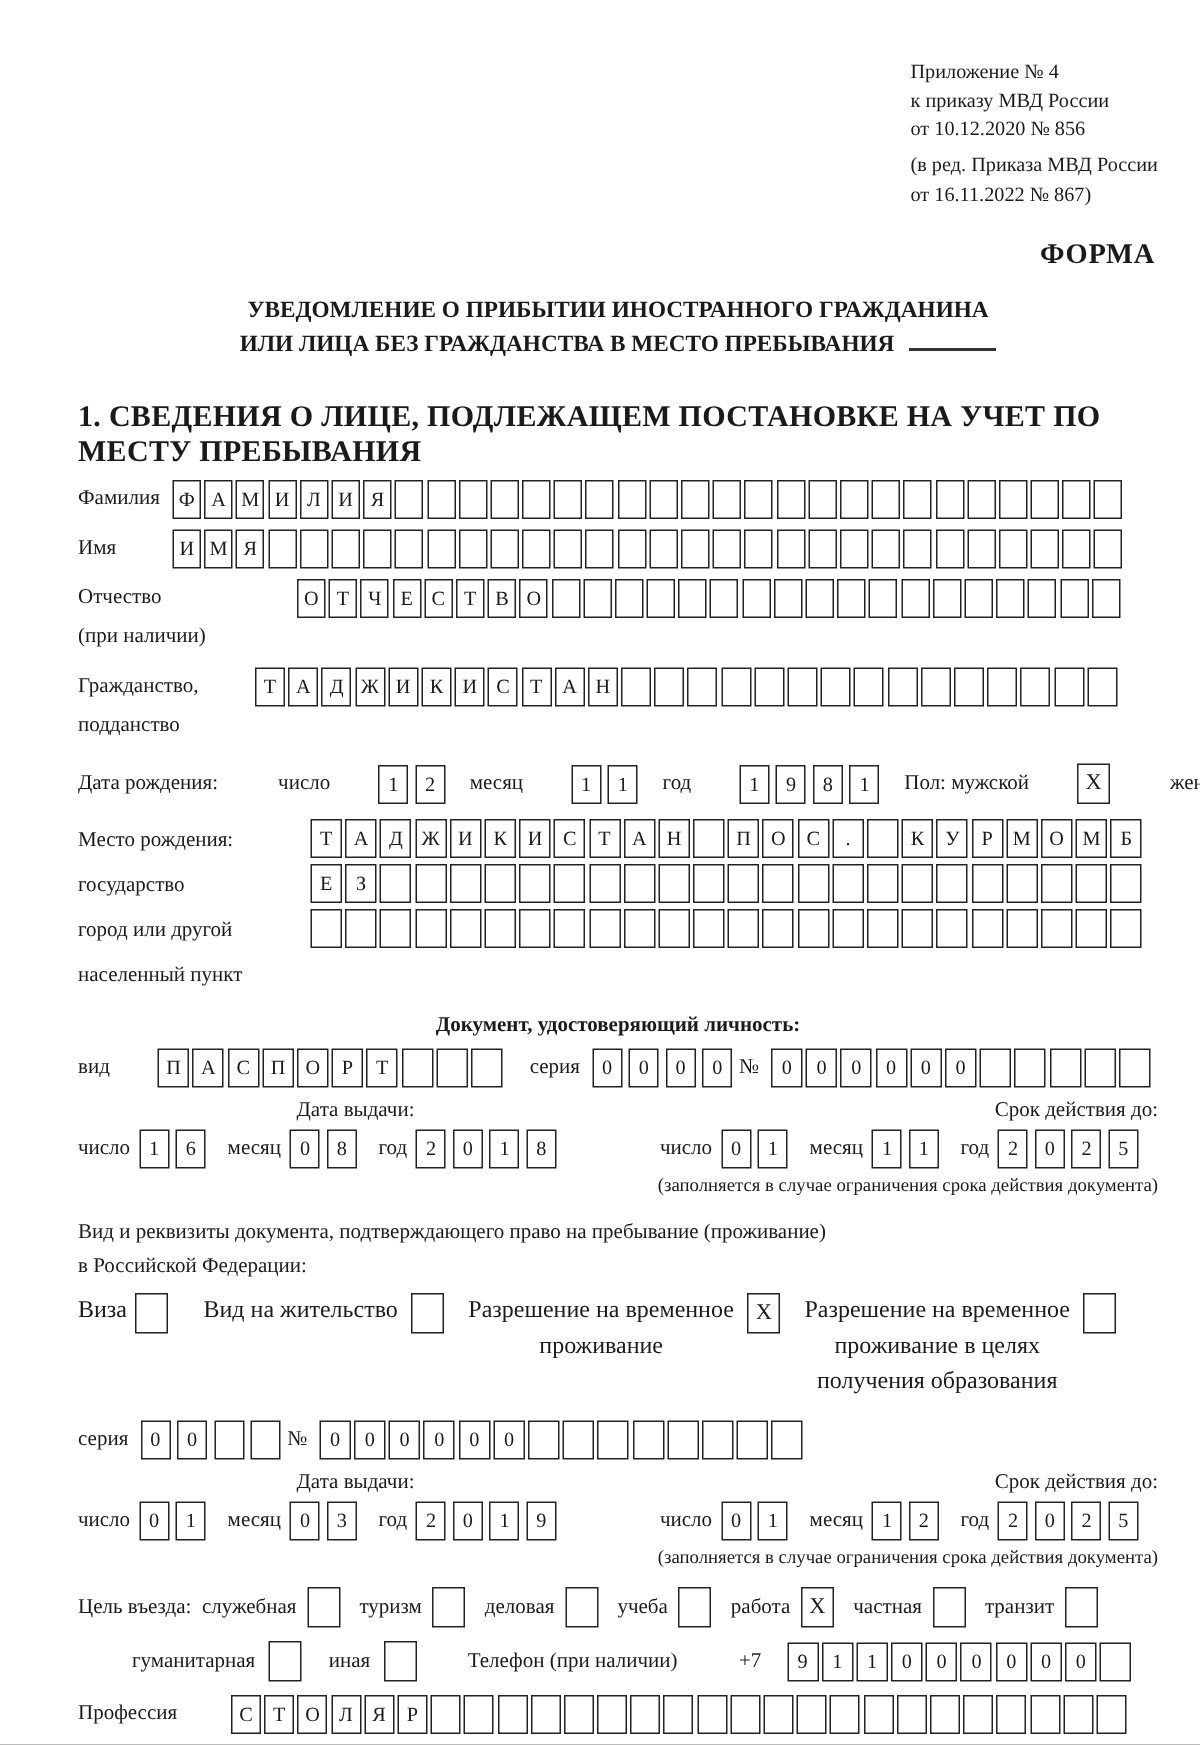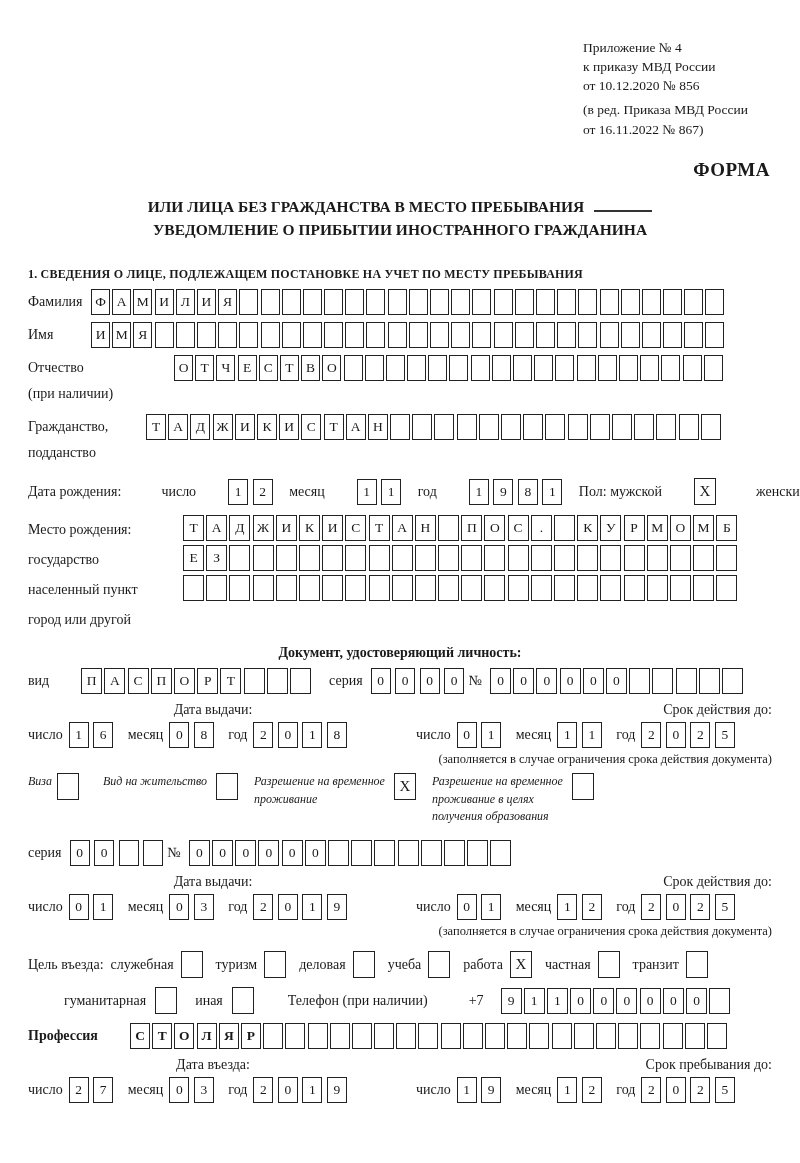--- a/index.html
+++ b/index.html
@@ -3,33 +3,33 @@
 <meta charset="utf-8">
 <style>
   * { box-sizing: border-box; margin: 0; padding: 0; }
   html,body { background:#888; }
   .page {
     width: 800px; height: 1163px;
     margin: 0 auto;
     background: #fff;
     color: #1a1a1a;
     font-family: "Liberation Serif", "DejaVu Serif", serif;
-    padding: 38px 28px 20px 28px;
+    padding: 38px 28px 20px 52px;
     position: relative;
     overflow: hidden;
   }
   
   .appendix { margin-left: 555px; font-size: 13.5px; line-height: 1.42; }
   .appendix .rev { margin-top: 5px; }
   .forma { text-align: right; font-weight: bold; font-size: 19px; letter-spacing: .5px; margin-top: 20px; padding-right: 2px; }
 
   .title { text-align: center; font-weight: bold; font-size: 15.5px; line-height: 1.5; margin-top: 14px; }
   .blank-line { display:inline-block; width:58px; border-bottom:2px solid #333; height:12px; margin-left:10px; }
 
-  .sec-heading { font-weight: bold; font-size: 12px; margin-top: 26px; letter-spacing: .2px; }
+  .sec-heading { font-weight: bold; font-size: 20px; margin-top: 26px; letter-spacing: .2px; }
 
   
   .frow { display:flex; align-items:flex-start; margin-top: 7px; }
   .lbl { font-size: 14px; line-height: 27px; white-space: nowrap; }
   .lbl-col { flex: none; font-size: 14px; line-height: 26px; }
   .cells { display:flex; flex-wrap:nowrap; }
   .cell {
     flex:none; width:19px; height:26px; border:1.7px solid #222;
     margin-right:2.2px; display:inline-flex; align-items:center; justify-content:center;
     font-size:13.5px; background:#fff;
@@ -59,22 +59,22 @@
   .dates-row .d-left { flex:0 0 360px; display:flex; align-items:center; }
   .dates-row .d-right { flex:1; display:flex; align-items:center; padding-left: 28px; }
   .dates-row .lbl { margin-right:6px; }
   .dates-row .cells { margin-right:10px; }
   .note { font-size:12.5px; text-align:right; margin-top: 4px; }
 
   .intro { font-size:14px; line-height:1.65; margin-top: 12px; }
 
   .permits { display:flex; align-items:flex-start; margin-top: 6px; }
   .permit { display:flex; align-items:flex-start; }
-  .permit .ptext { font-size:12px; line-height:1.45;font-style:italic; }
-  .permit .ptext.center { }
+  .permit .ptext { font-size:16px; line-height:1.45; }
+  .permit .ptext.center { text-align:center; }
   .permit .checkbox { margin-left:9px; margin-top:0; }
 
   .purpose { display:flex; align-items:center; margin-top: 12px; }
   .purpose .lbl { margin-right:7px; }
   .purpose .checkbox { margin-right:13px; }
   .purpose2 { display:flex; align-items:flex-end; margin-top: 9px; padding-left: 36px; }
   .purpose2 .lbl { margin-right:9px; }
   .purpose2 .checkbox { margin-right:18px; }
 </style>
 </head>
@@ -85,22 +85,22 @@
   <div class="appendix">
     <div>Приложение № 4</div>
     <div>к приказу МВД России</div>
     <div>от 10.12.2020 № 856</div>
     <div class="rev">(в ред. Приказа МВД России</div>
     <div>от 16.11.2022 № 867)</div>
   </div>
   <div class="forma">ФОРМА</div>
 
   <div class="title">
+    <div>УВЕДОМЛЕНИЕ О ПРИБЫТИИ ИНОСТРАННОГО ГРАЖДАНИНА</div>
     <div><span>ИЛИ ЛИЦА БЕЗ ГРАЖДАНСТВА В МЕСТО ПРЕБЫВАНИЯ</span><span class="blank-line"></span></div>
-    <div>УВЕДОМЛЕНИЕ О ПРИБЫТИИ ИНОСТРАННОГО ГРАЖДАНИНА</div>
   </div>
 
   <div class="sec-heading">1. СВЕДЕНИЯ О ЛИЦЕ, ПОДЛЕЖАЩЕМ ПОСТАНОВКЕ НА УЧЕТ ПО МЕСТУ ПРЕБЫВАНИЯ</div>
 
   <div class="frow">
     <div class="lbl-col w63">Фамилия</div>
     <div class="cells">
         <span class="cell">Ф</span>
         <span class="cell">А</span>
         <span class="cell">М</span>
@@ -269,22 +269,22 @@
     <span class="gap-m"></span>
     <span class="lbl">женский</span>
       <span class="gap-m"></span>
     <span class="checkbox"></span>
   </div>
 
   <div class="frow" style="margin-top:10px;">
     <div class="lbl-col w155" style="line-height:30px;">
       <div>Место рождения:</div>
       <div>государство</div>
+      <div>город или другой</div>
       <div>населенный пункт</div>
-      <div>город или другой</div>
     </div>
     <div class="stack">
       <div class="cells lg">
           <span class="cell">Т</span>
           <span class="cell">А</span>
           <span class="cell">Д</span>
           <span class="cell">Ж</span>
           <span class="cell">И</span>
           <span class="cell">К</span>
           <span class="cell">И</span>
@@ -444,20 +444,24 @@
       <span class="cells date">
           <span class="cell">2</span>
           <span class="cell">0</span>
           <span class="cell">2</span>
           <span class="cell">5</span>
         </span>
     </div>
   </div>
   <div class="note">(заполняется в случае ограничения срока действия документа)</div>
 
+  <div class="intro">
+    <div>Вид и реквизиты документа, подтверждающего право на пребывание (проживание)</div>
+    <div>в Российской Федерации:</div>
+  </div>
 
   <div class="permits">
     <div class="permit">
       <div class="ptext">Виза</div>
       <span class="checkbox" style="margin-left:5px;"></span>
     </div>
     <span class="gap-m"></span>
       <span class="gap-s"></span>
     <div class="permit">
       <div class="ptext">Вид на жительство</div>
@@ -593,21 +597,21 @@
         <span class="cell">0</span>
         <span class="cell">0</span>
         <span class="cell">0</span>
         <span class="cell">0</span>
         <span class="cell">0</span>
         <span class="cell">0</span>
         <span class="cell"></span>
       </span>
   </div>
 
-  <div class="frow" style="margin-top:9px;font-weight:bold;">
+  <div class="frow" style="margin-top:9px;">
     <div class="lbl-col w100">Профессия</div>
     <div class="cells md">
         <span class="cell">С</span>
         <span class="cell">Т</span>
         <span class="cell">О</span>
         <span class="cell">Л</span>
         <span class="cell">Я</span>
         <span class="cell">Р</span>
         <span class="cell"></span>
         <span class="cell"></span>

